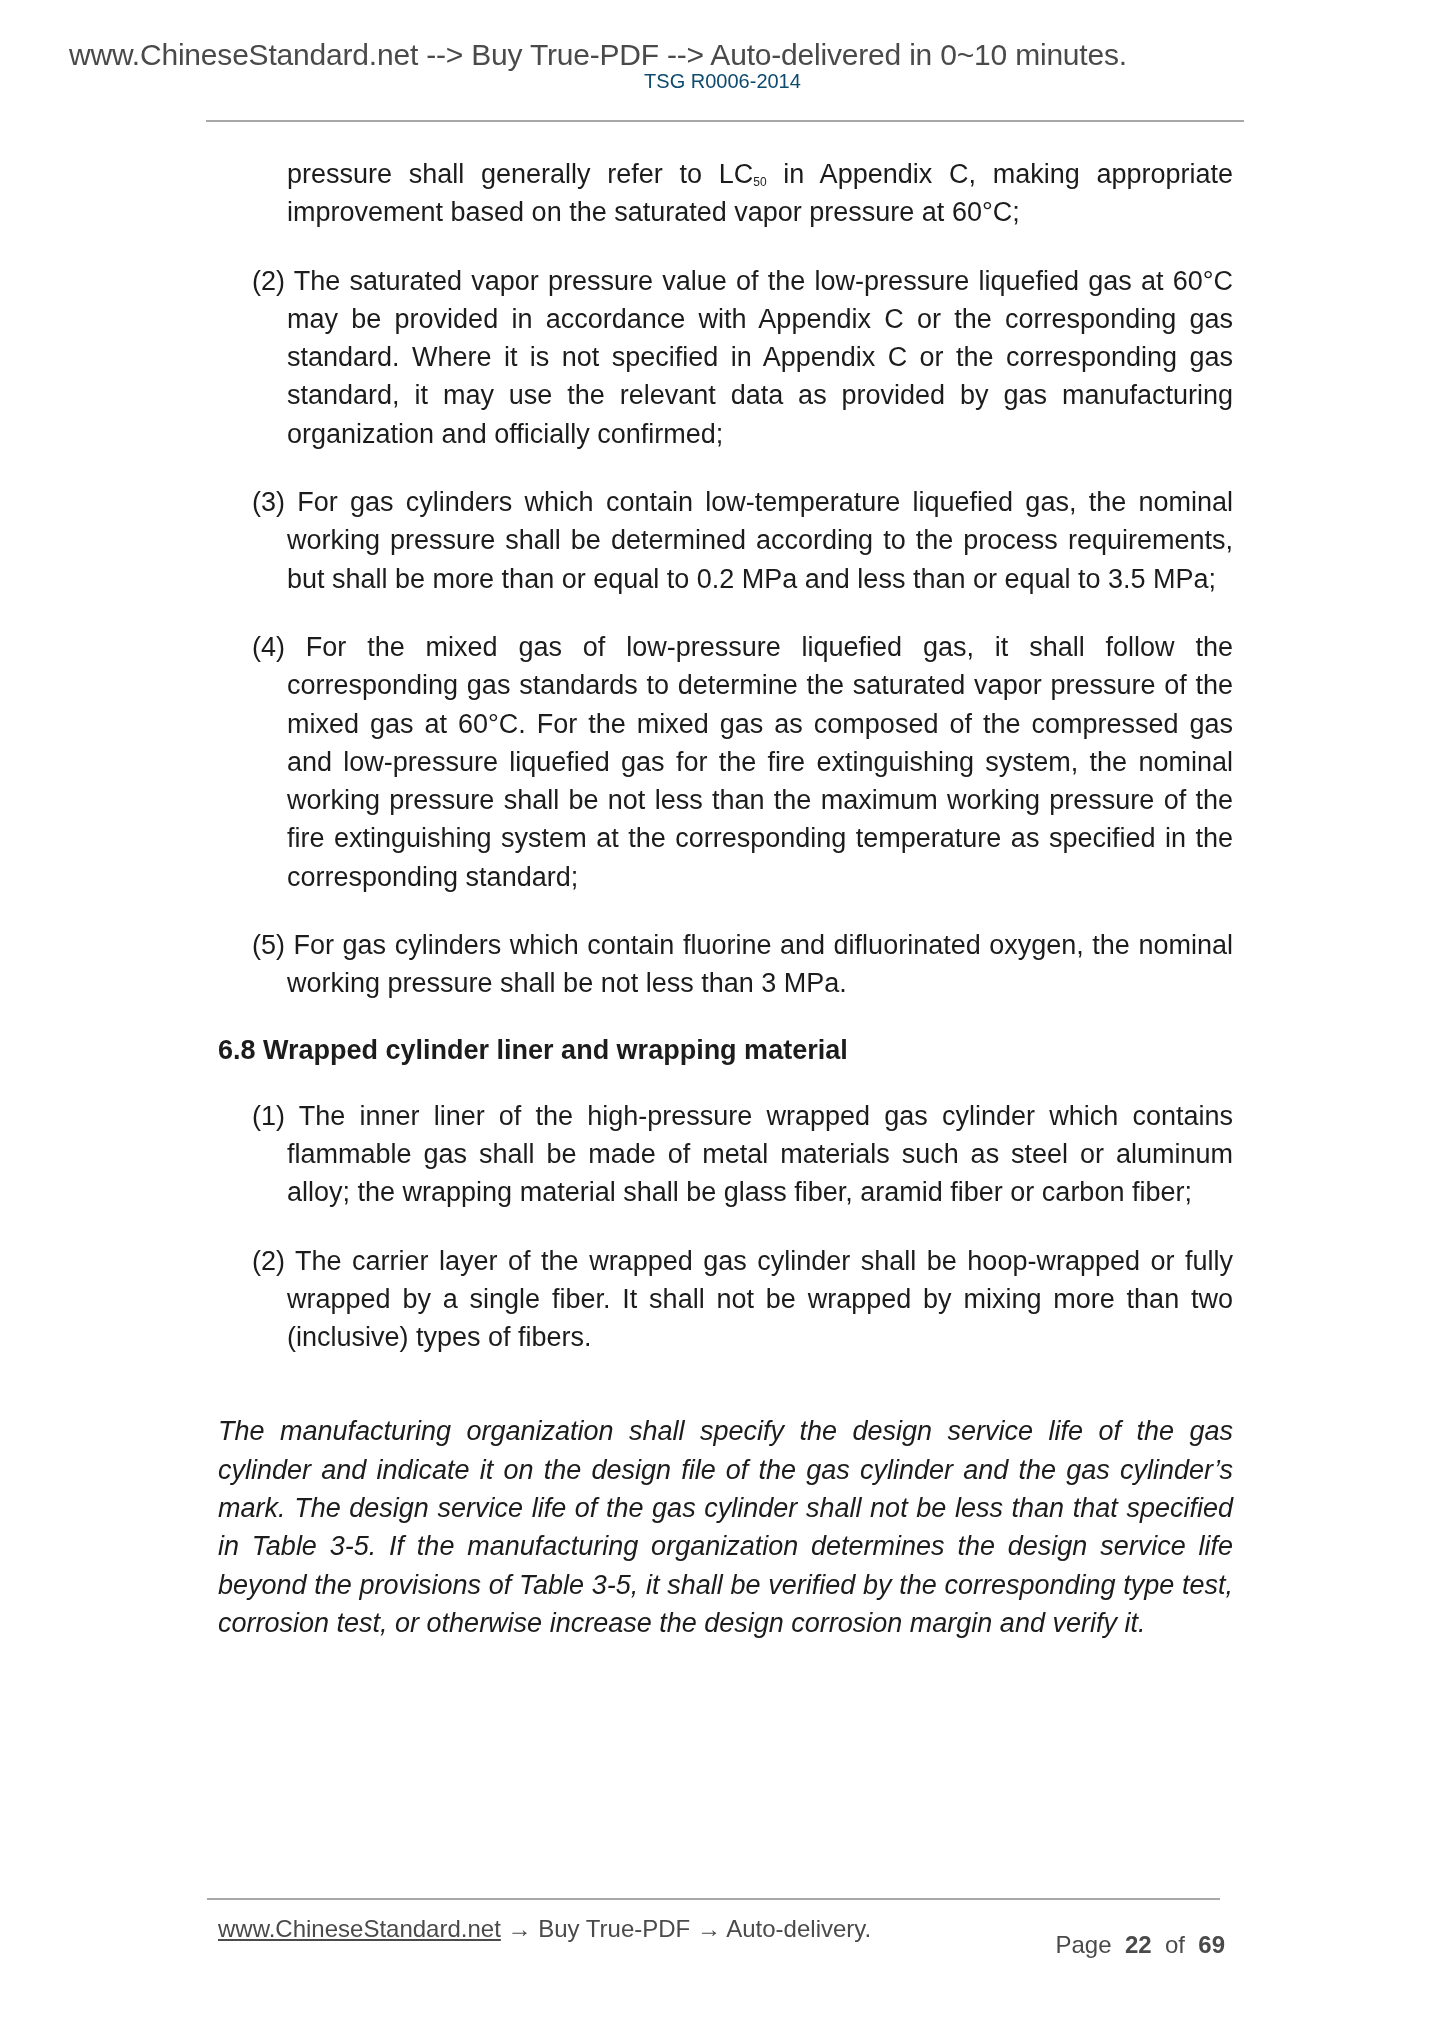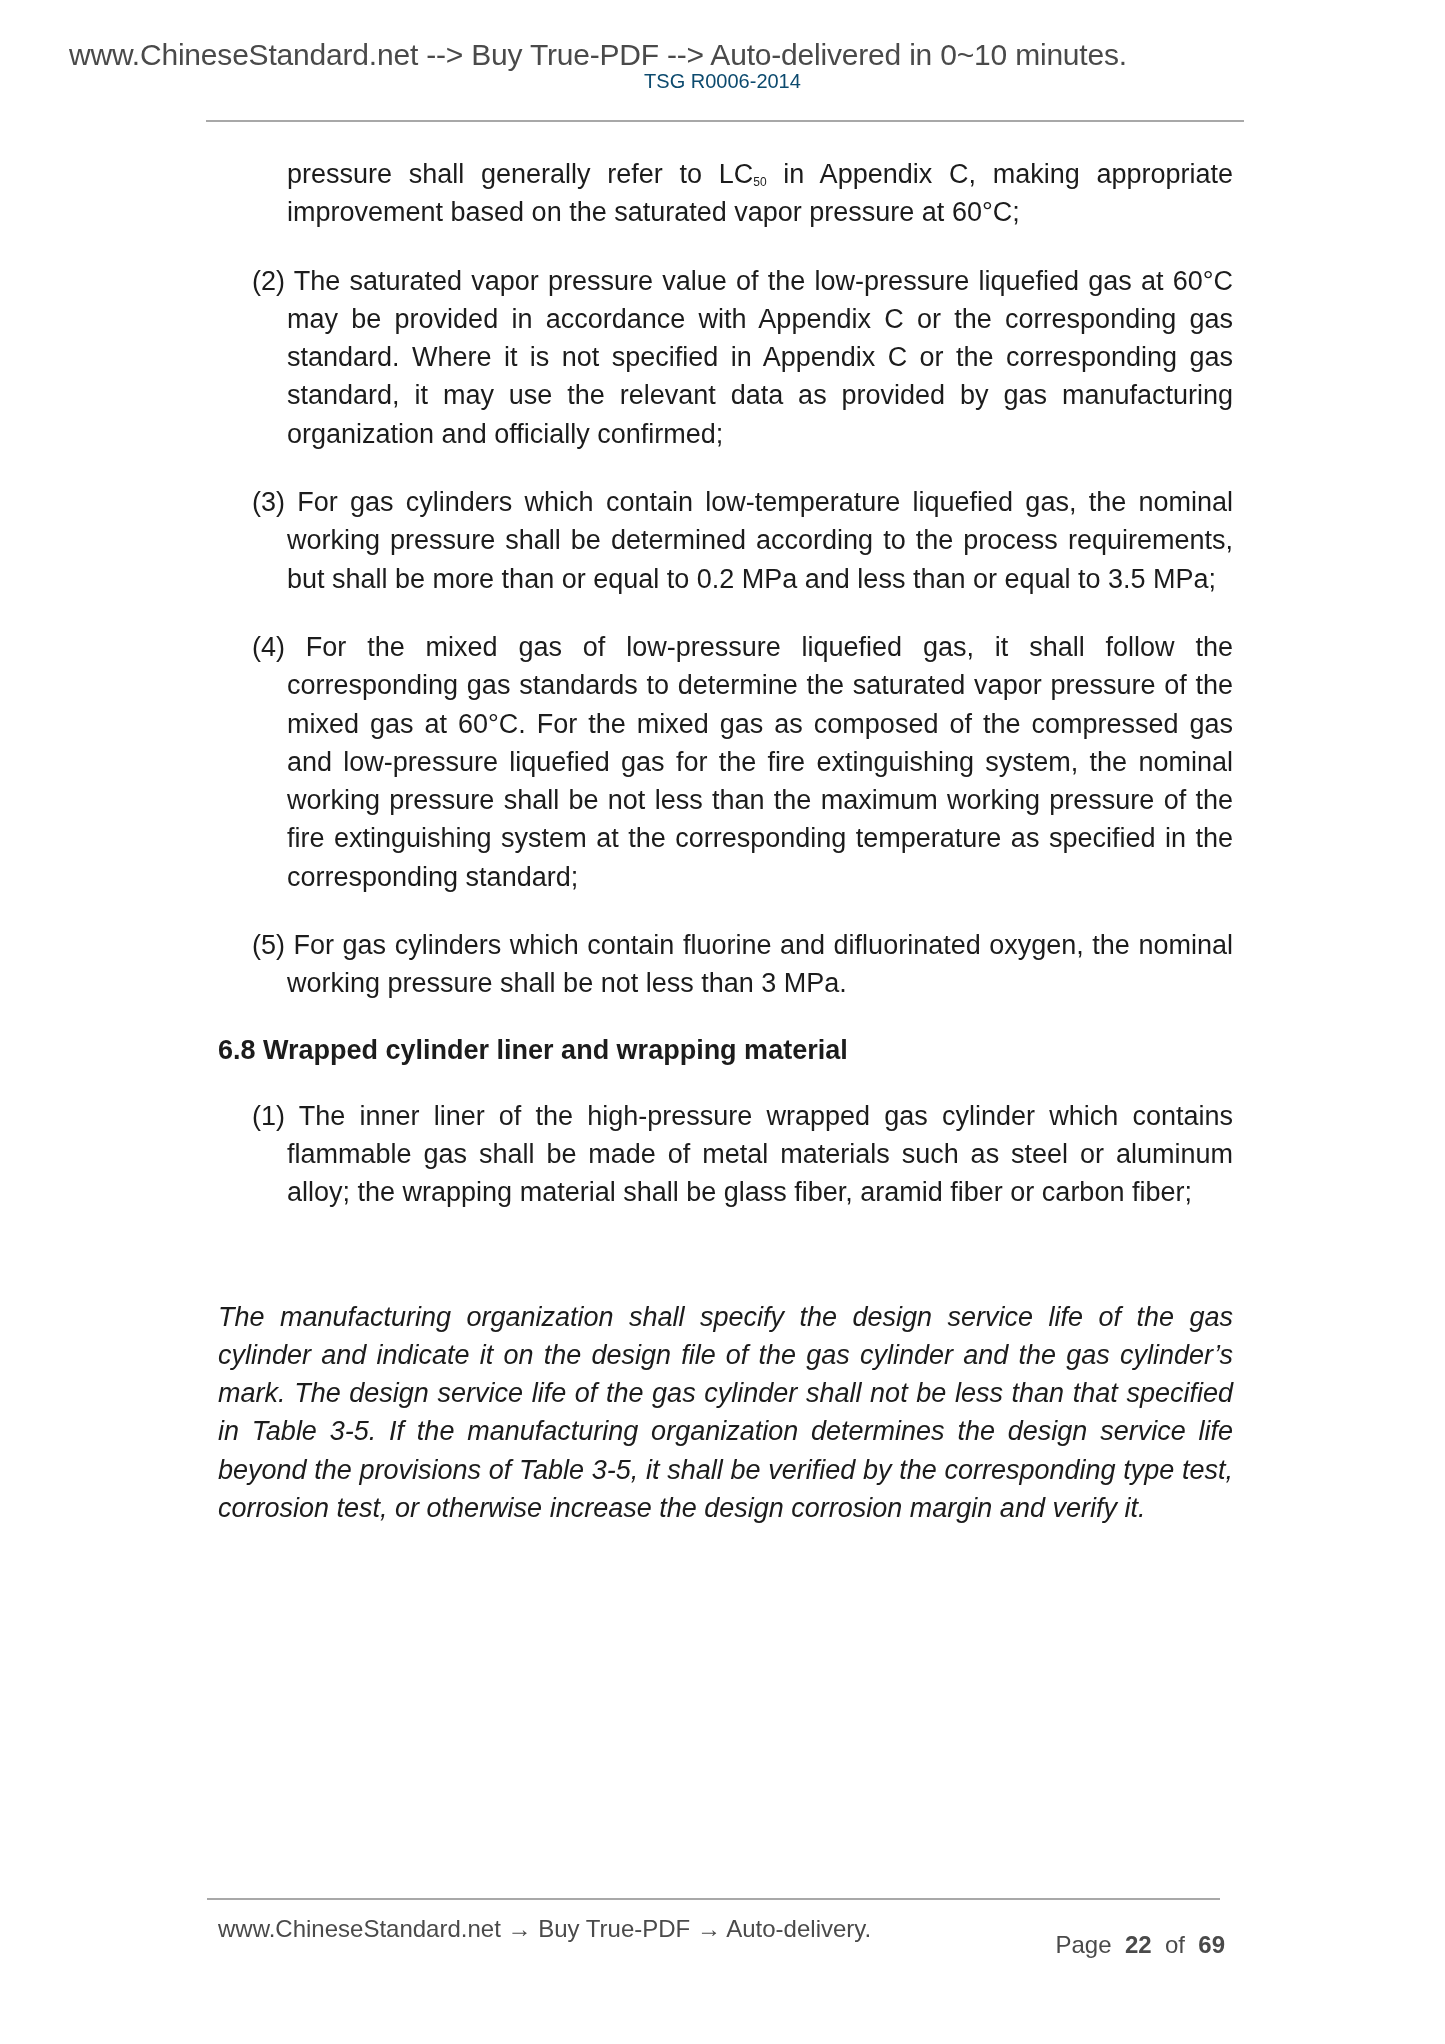--- a/index.html
+++ b/index.html
@@ -92,21 +92,21 @@
     .footer {
       position: absolute;
       top: 1914px;
       left: 218px;
       width: 1015px;
       font-size: 24px;
       color: #4a4a4a;
       line-height: 30px;
     }
     .footer .left { position: absolute; left: 0; top: 0; white-space: nowrap; }
-    .footer .link { color: #4a4a4a; }
+    .footer .link { color: #4a4a4a; text-decoration: underline; }
     .footer .right { position: absolute; right: 8px; top: 16px; white-space: nowrap; }
     .footer .right b { color: #4a4a4a; }
   </style>
 </head>
 <body>
 
 <div class="top-banner">www.ChineseStandard.net --&gt; Buy True-PDF --&gt; Auto-delivered in 0~10 minutes.</div>
 <div class="doc-code">TSG R0006-2014</div>
 <div class="header-rule"></div>
 
@@ -125,20 +125,21 @@
   <div class="gap"></div>
   <p class="item"><span>(5)</span> <span>For gas cylinders which contain fluorine and difluorinated oxygen, the nominal working pressure shall be not less than 3 MPa.</span></p>
 
   <div class="gap-s"></div>
   <h2 class="heading">6.8 Wrapped cylinder liner and wrapping material</h2>
 
   <div class="gap-s"></div>
   <p class="item"><span>(1)</span> <span>The inner liner of the high-pressure wrapped gas cylinder which contains flammable gas shall be made of metal materials such as steel or aluminum alloy; the wrapping material shall be glass fiber, aramid fiber or carbon fiber;</span></p>
 
   <div class="gap"></div>
+  <p class="item"><span>(2)</span> <span>The carrier layer of the wrapped gas cylinder shall be hoop-wrapped or fully wrapped by a single fiber. It shall not be wrapped by mixing more than two (inclusive) types of fibers.</span></p>
 
   <div class="gap-s"></div>
 
   <div class="gap-s"></div>
   <p class="para">The manufacturing organization shall specify the design service life of the gas cylinder and indicate it on the design file of the gas cylinder and the gas cylinder’s mark. The design service life of the gas cylinder shall not be less than that specified in Table 3-5. If the manufacturing organization determines the design service life beyond the provisions of Table 3-5, it shall be verified by the corresponding type test, corrosion test, or otherwise increase the design corrosion margin and verify it.</p>
 </div>
 
 <div class="footer-rule"></div>
 <div class="footer">
   <span class="left"><a class="link">www.ChineseStandard.net</a><span> → </span><span>Buy True-PDF</span><span> → </span><span>Auto-delivery.</span></span>

